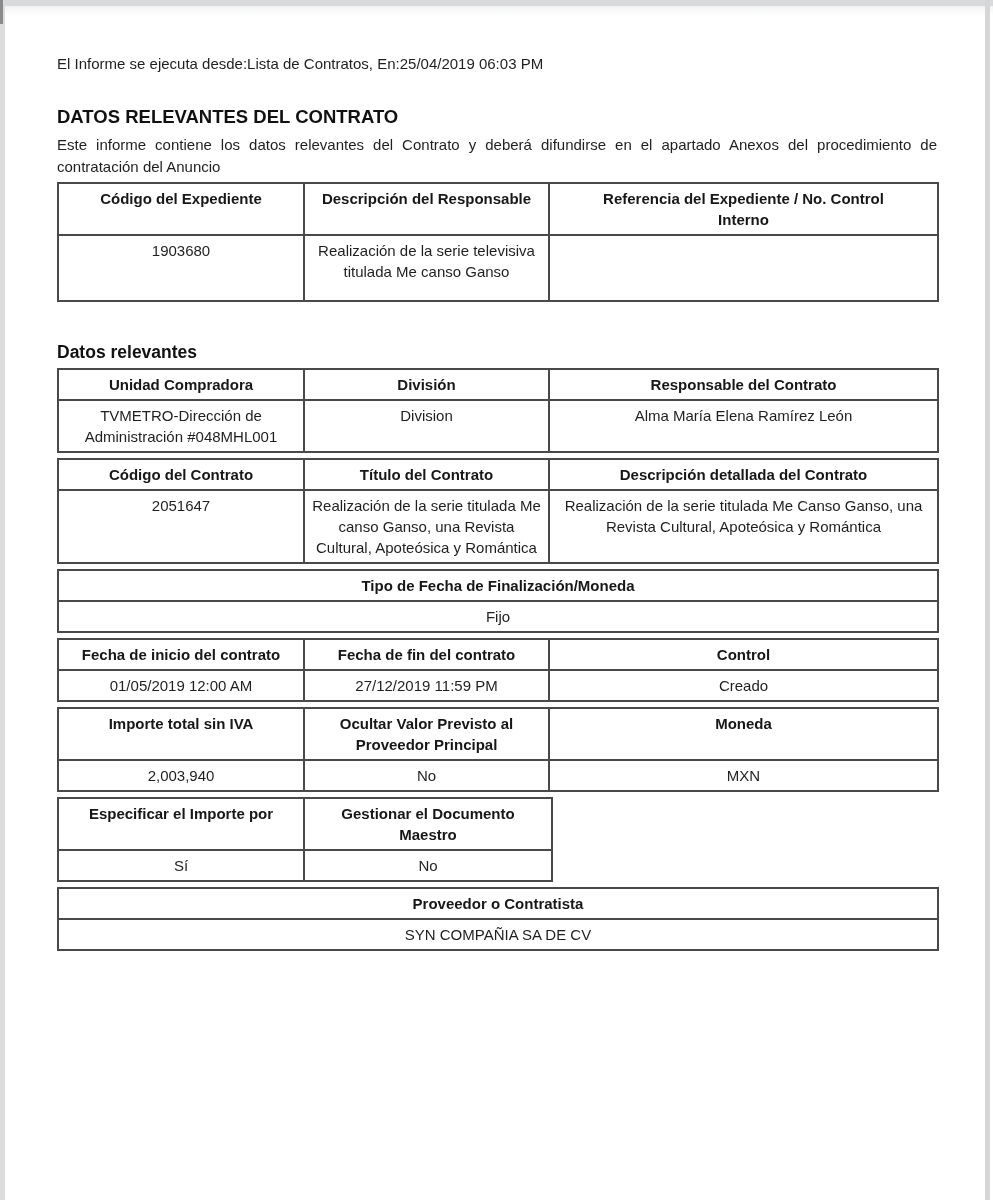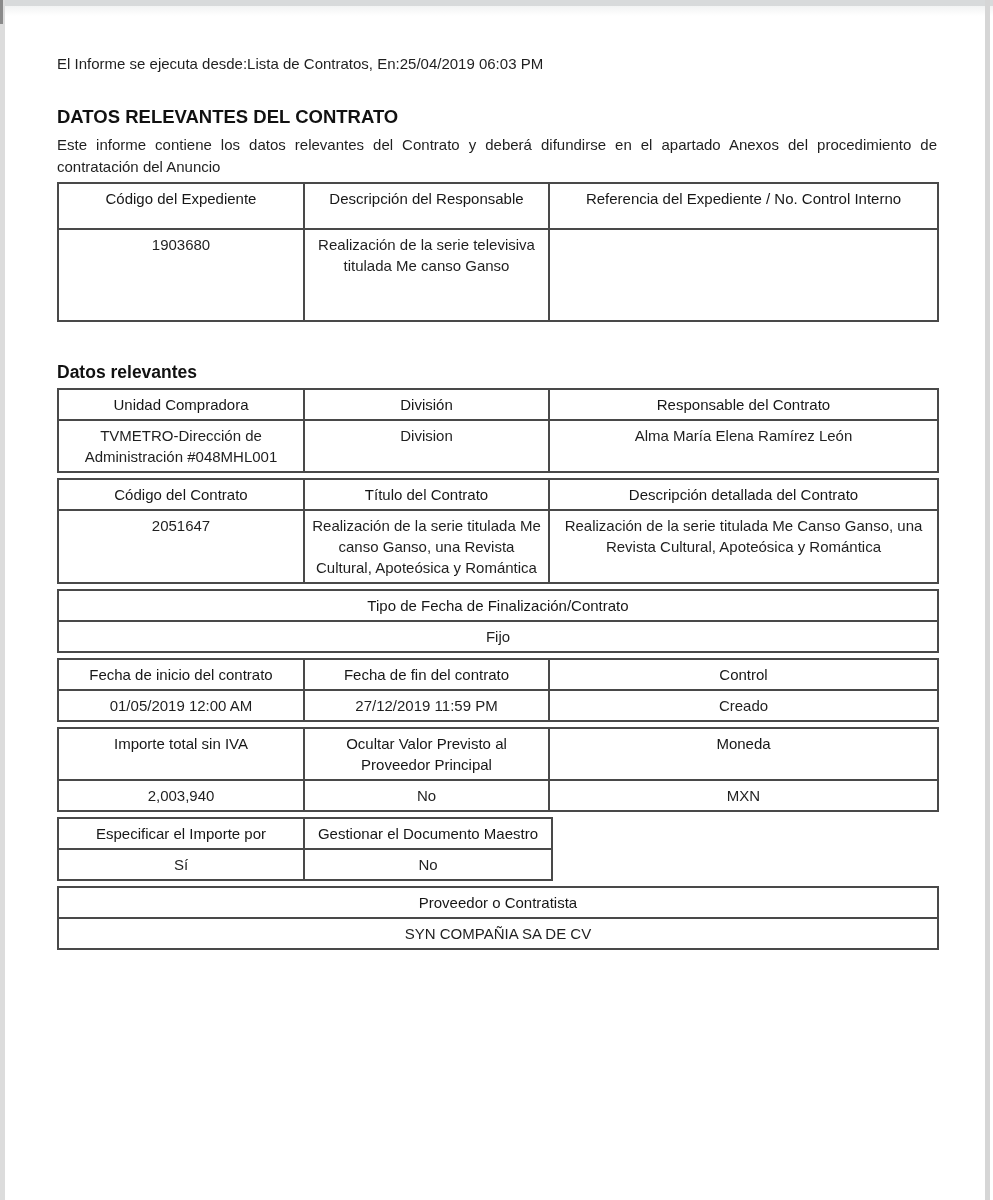--- a/index.html
+++ b/index.html
@@ -51,25 +51,25 @@
   .cfull { width: 880px; }
 
   th, td {
     border: 2px solid #494949;
     font-size: 15px; line-height: 21px;
     text-align: center; vertical-align: top;
     padding: 4px 6px;
     color: #1f1f1f;
     word-wrap: break-word;
   }
-  th { font-weight: normal; color: #171717; }
+  th { font-weight: bold; color: #171717; }
 
   .t-expediente th { height: 46px; }
   .t-expediente th.pad-wide { padding-left: 26px; padding-right: 26px; }
-  .t-expediente td { height: 92px; }
+  .t-expediente td { height: 66px; }
 
   
   .gap-19 { margin-top: 19px; padding-left: 11px; }
   .gap-17 { margin-top: 17px; }
   .gap-23 { margin-top: 23px; }
   .gap-22 { margin-top: 22px; }
   .gap-41 { margin-top: 41px; }
 </style>
 </head>
 <body>
@@ -155,21 +155,21 @@
       </tr>
     </tbody>
   </table>
 
   <table class="doc-table gap-17">
     <colgroup>
         <col class="cfull">
       </colgroup>
     <thead>
       <tr>
-        <th>Tipo de Fecha de Finalización/Contrato</th>
+        <th>Tipo de Fecha de Finalización/Moneda</th>
       </tr>
     </thead>
     <tbody>
       <tr>
         <td>Fijo</td>
       </tr>
     </tbody>
   </table>
 
   <table class="doc-table gap-23">

